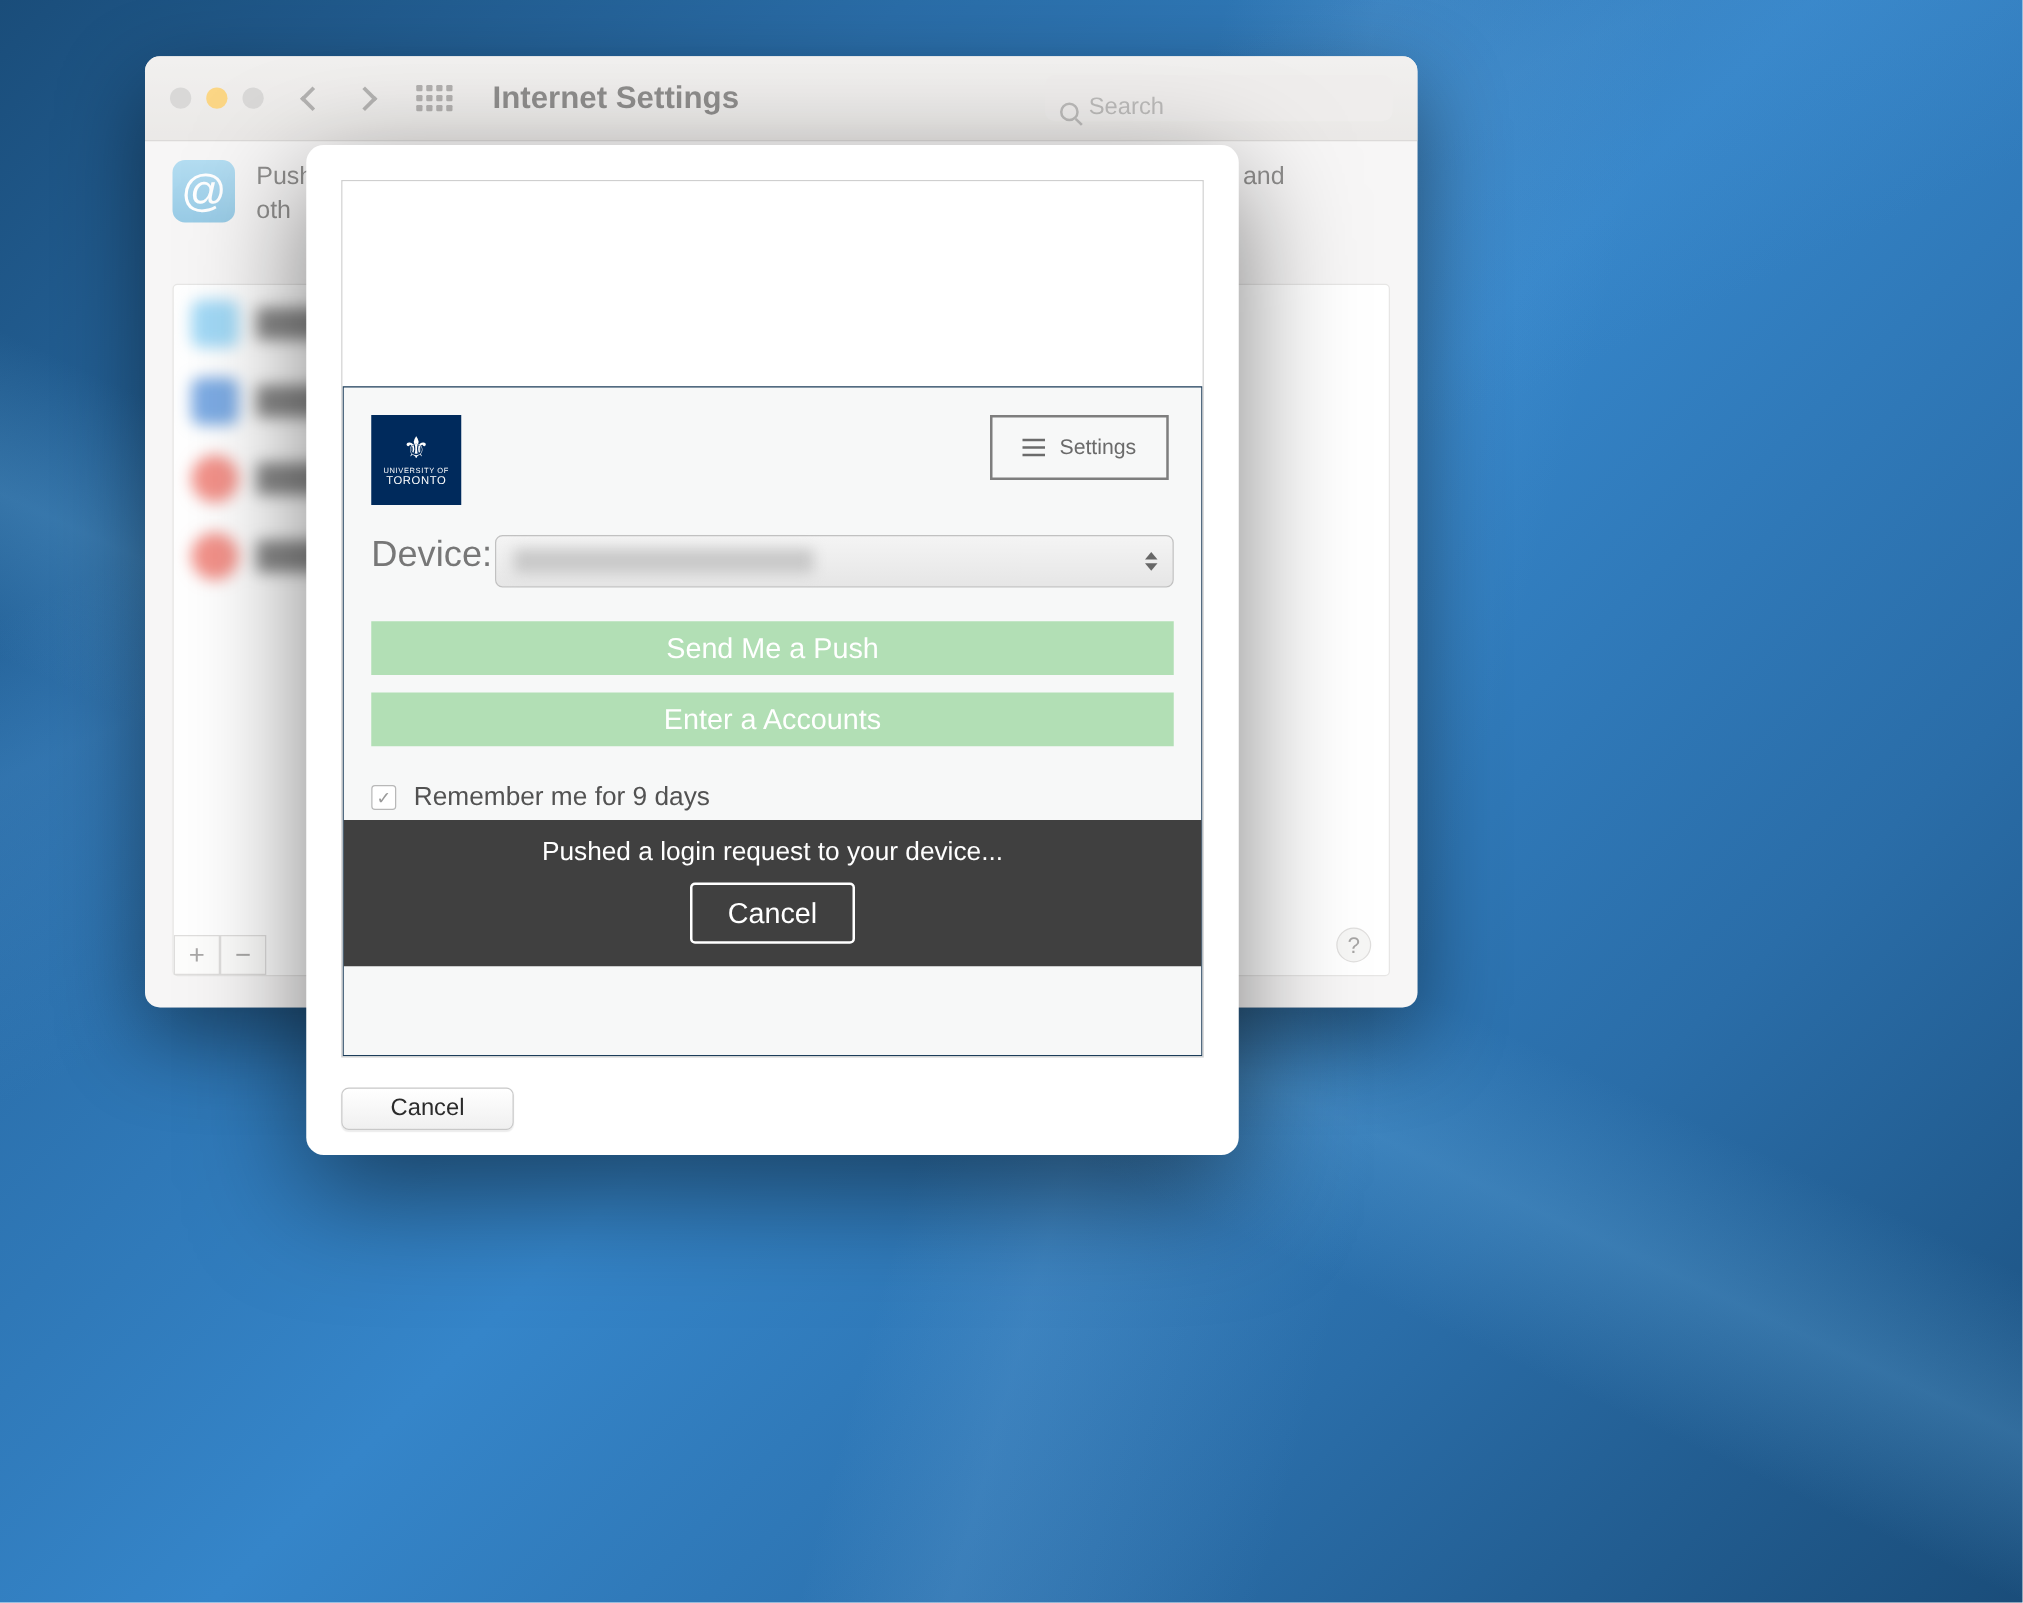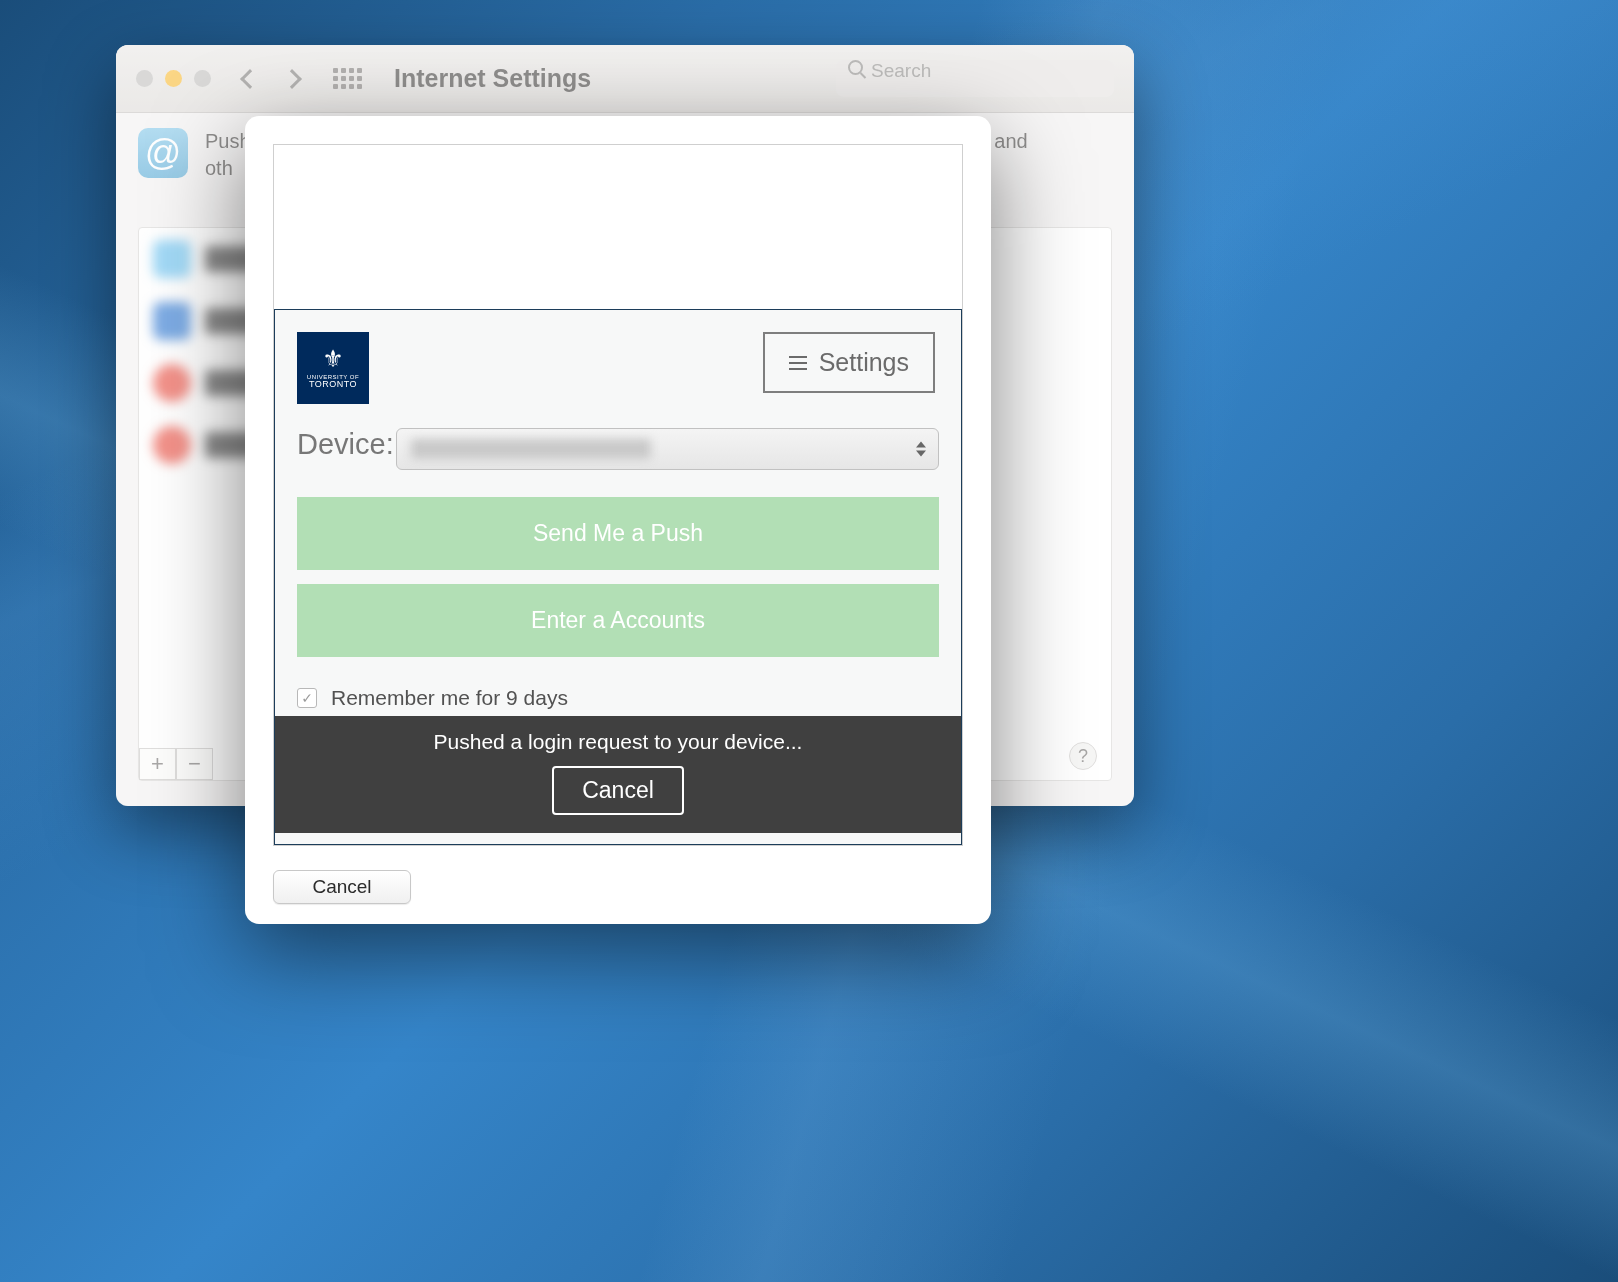--- a/index.html
+++ b/index.html
@@ -62,21 +62,21 @@
     .arrow.back { transform: rotate(45deg); }
     .arrow.fwd { transform: rotate(-135deg); }
     .apps-grid-icon {
       display: grid; grid-template-columns: repeat(4, 5px); grid-template-rows: repeat(3, 5px);
       gap: 3px; margin-right: 22px;
     }
     .apps-grid-icon span { background: #7a7876; border-radius: 1px; }
     .window-title { font-size: 25px; font-weight: 600; color: #3d3b3a; }
     .search-box {
       margin-left: auto; width: 278px; height: 37px; background: #e3e1df;
-      border-radius: 8px; display: flex; align-items: flex-start; padding: 0 12px;
+      border-radius: 8px; display: flex; align-items: flex-end; padding: 0 12px;
       color: #8c8a88; gap: 8px; font-size: 19px;
     }
     .search-mag {
       width: 15px; height: 15px; border: 2px solid #8c8a88; border-radius: 50%; position: relative;
     }
     .search-mag::after {
       content:''; position:absolute; width: 2px; height: 7px; background:#8c8a88;
       bottom:-6px; right:-3px; transform: rotate(-45deg);
     }
     .info-row { display: flex; padding: 15px 22px; gap: 17px; align-items: flex-start; }
@@ -146,21 +146,21 @@
       width: 72px; height: 72px; background: #002a5c;
       display:flex; flex-direction:column; align-items:center; justify-content:center;
       color:#fff; text-align:center; line-height:1;
     }
     .uoft-crest { font-size: 24px; }
     .uoft-text1 { font-size: 6px; letter-spacing: 0.5px; margin-top:3px; }
     .uoft-text2 { font-size: 9px; font-weight:400; letter-spacing: 0.5px; }
     .settings-btn {
       border: 2px solid #7e7e7e; background: #f7f8f8;
       padding: 14px 24px; display:flex; align-items:center; gap: 12px;
-      color:#6b6b6b; font-size: 25px; cursor:pointer;
+      color:#6b6b6b; font-size: 17px; cursor:pointer;
     }
     .hamburger-icon { display:flex; flex-direction:column; gap:4px; }
     .hamburger-icon span { width: 18px; height: 2px; background:#6b6b6b; }
     .device-row { display:flex; gap: 2px; padding: 12px 22px 20px 22px; }
     .device-label { font-size: 29px; color:#777; }
     .device-select {
       flex:1; height: 42px; background: linear-gradient(#f4f4f4,#e6e6e6);
       border: 1px solid #c1c1c1; border-radius: 6px; position:relative;
       display:flex; align-items:center; padding: 0 14px;
     }
@@ -171,21 +171,21 @@
     .select-arrows {
       position:absolute; right: 12px; top: 50%; transform: translateY(-50%);
       display:flex; flex-direction:column; gap:3px;
     }
     .select-arrows span {
       width: 0; height: 0; border-left: 5px solid transparent; border-right: 5px solid transparent;
     }
     .sa-up { border-bottom: 6px solid #676767; }
     .sa-down { border-top: 6px solid #676767; }
     .action-btn-green {
-      margin: 7px 22px; height: 73px; background: #b2dfb5;
+      margin: 7px 22px; height: 43px; background: #b2dfb5;
       display:flex; align-items:center; justify-content:center;
       color:#fff; font-size: 23px; border:none; cursor:pointer;
     }
     .remember-row { display:flex; align-items:center; gap: 14px; padding: 22px 22px 8px 22px; }
     .remember-check {
       width: 20px; height: 20px; background:#fff; border:1px solid #b8b8b8; border-radius:3px;
       display:flex; align-items:center; justify-content:center; color:#9a9a9a; font-size:14px;
     }
     .remember-label { color:#525252; font-size: 21px; }
     .status-banner {

